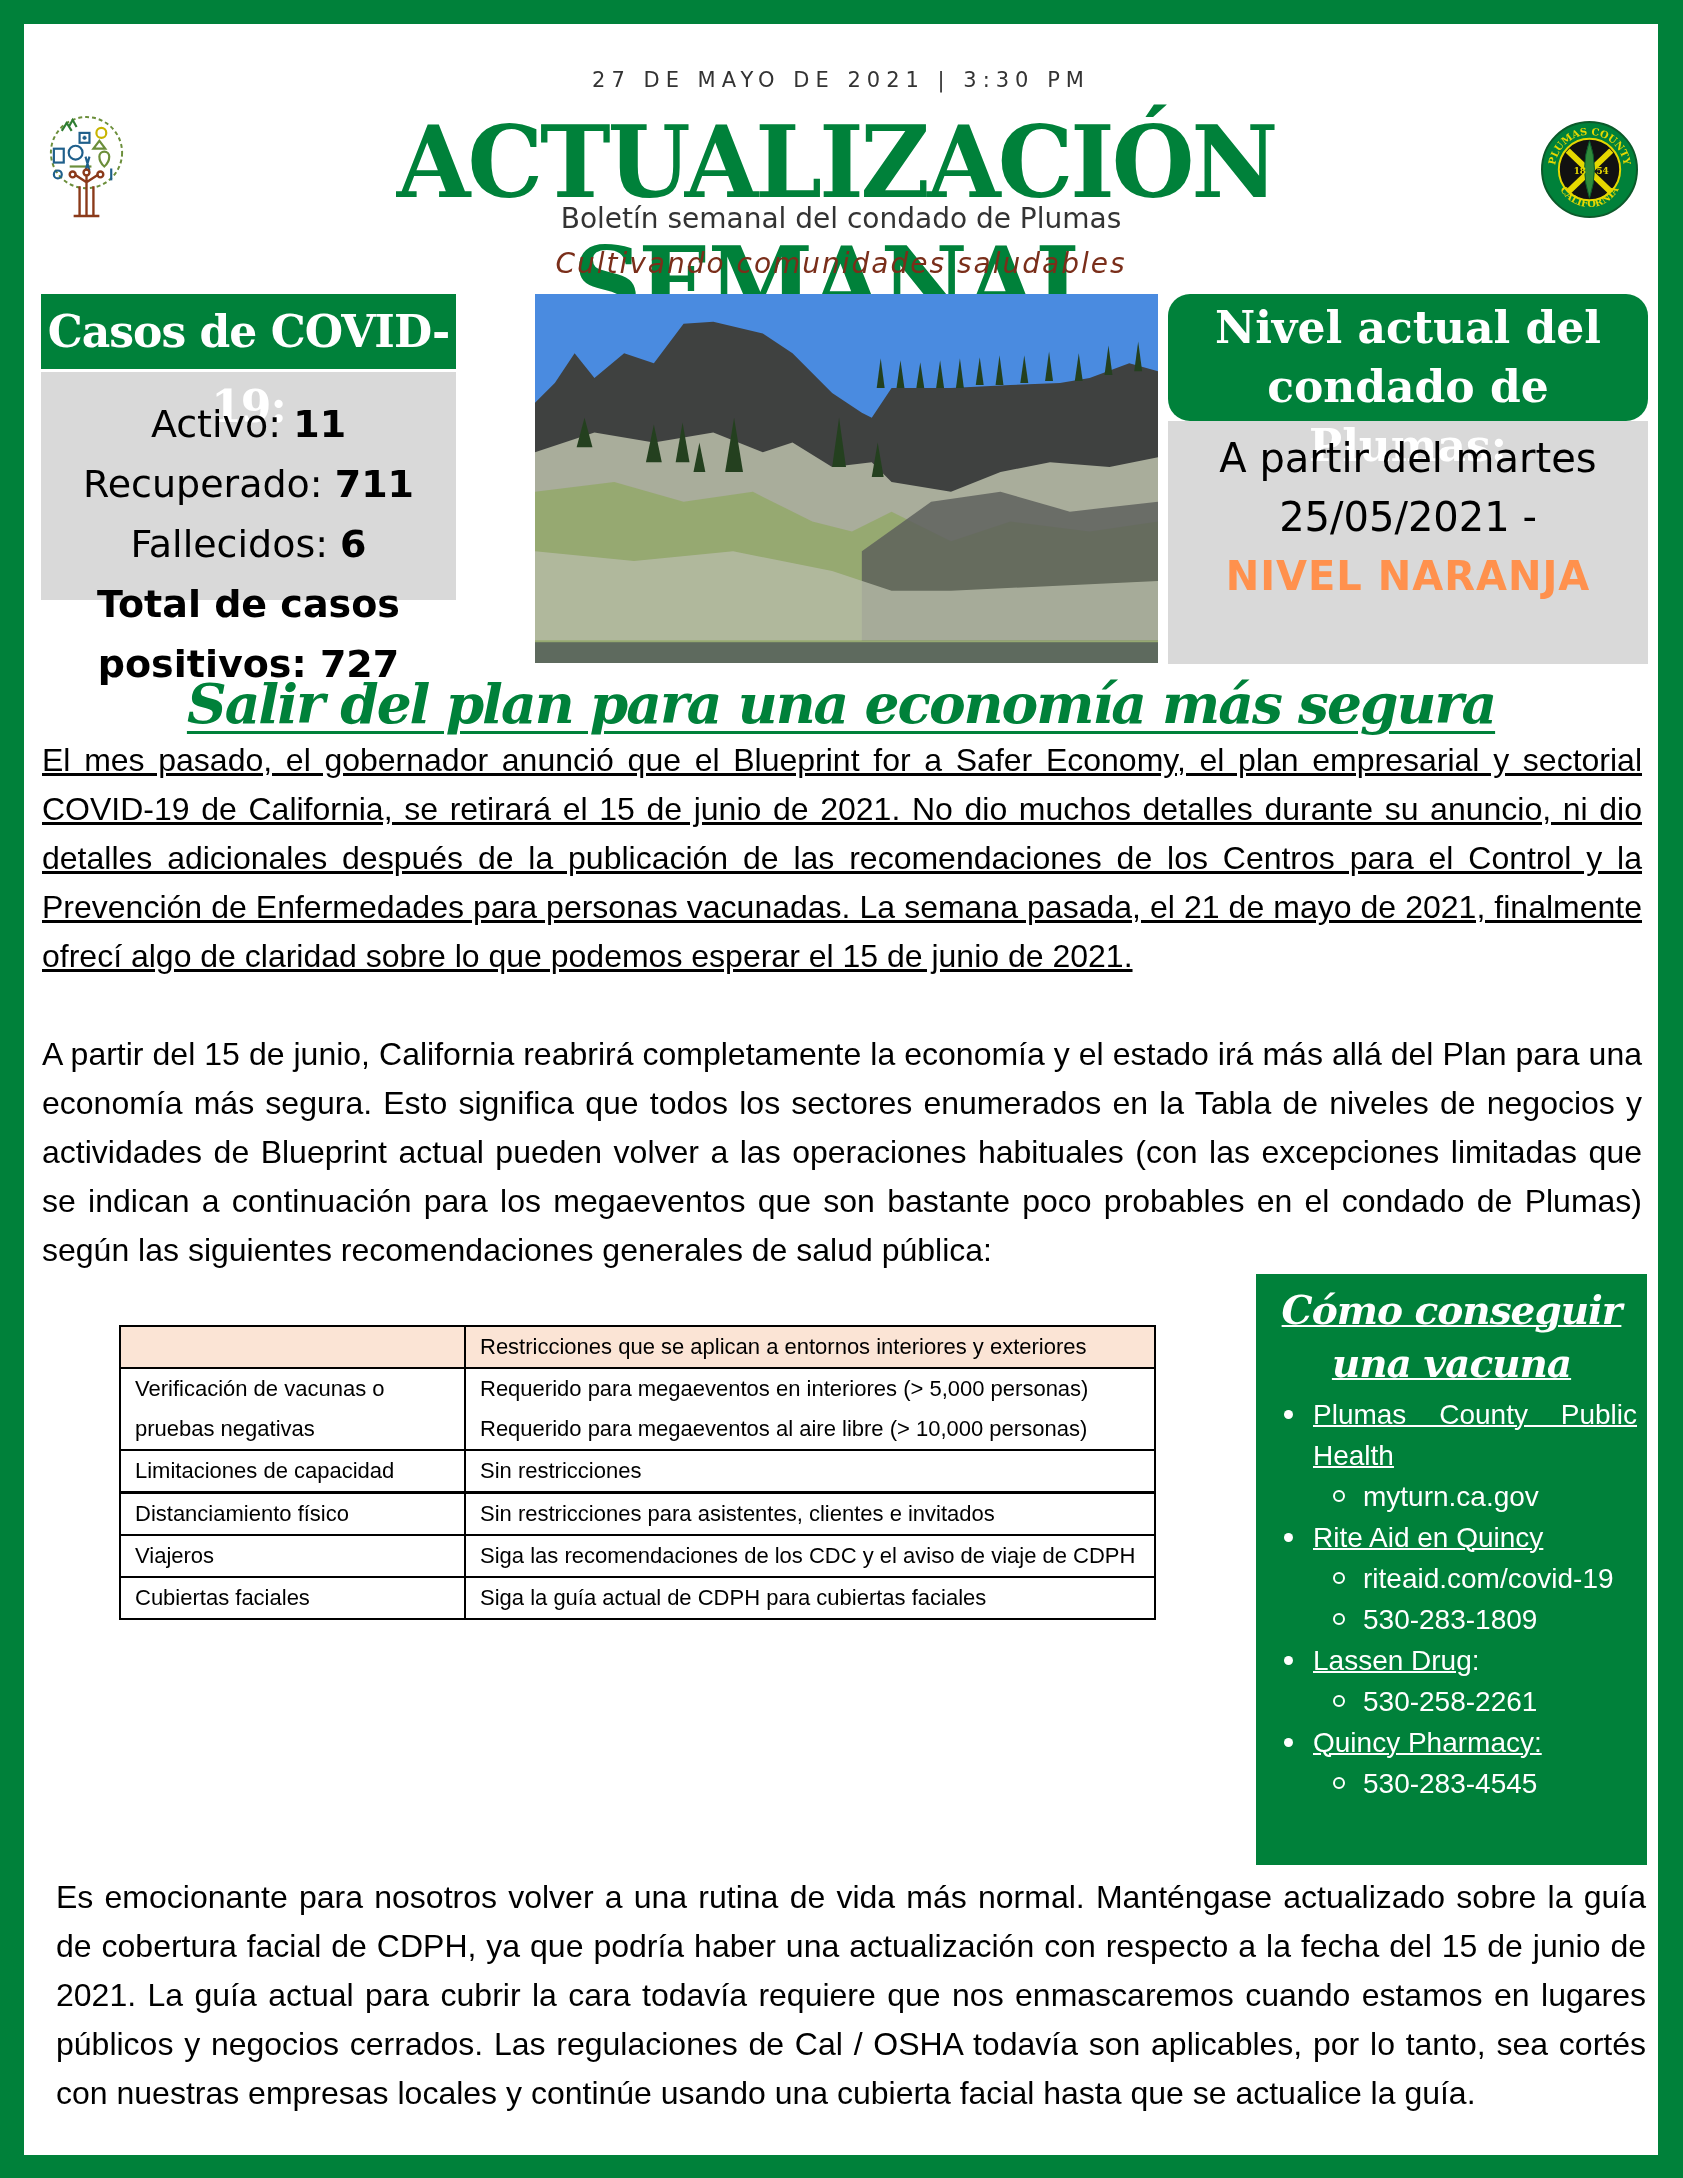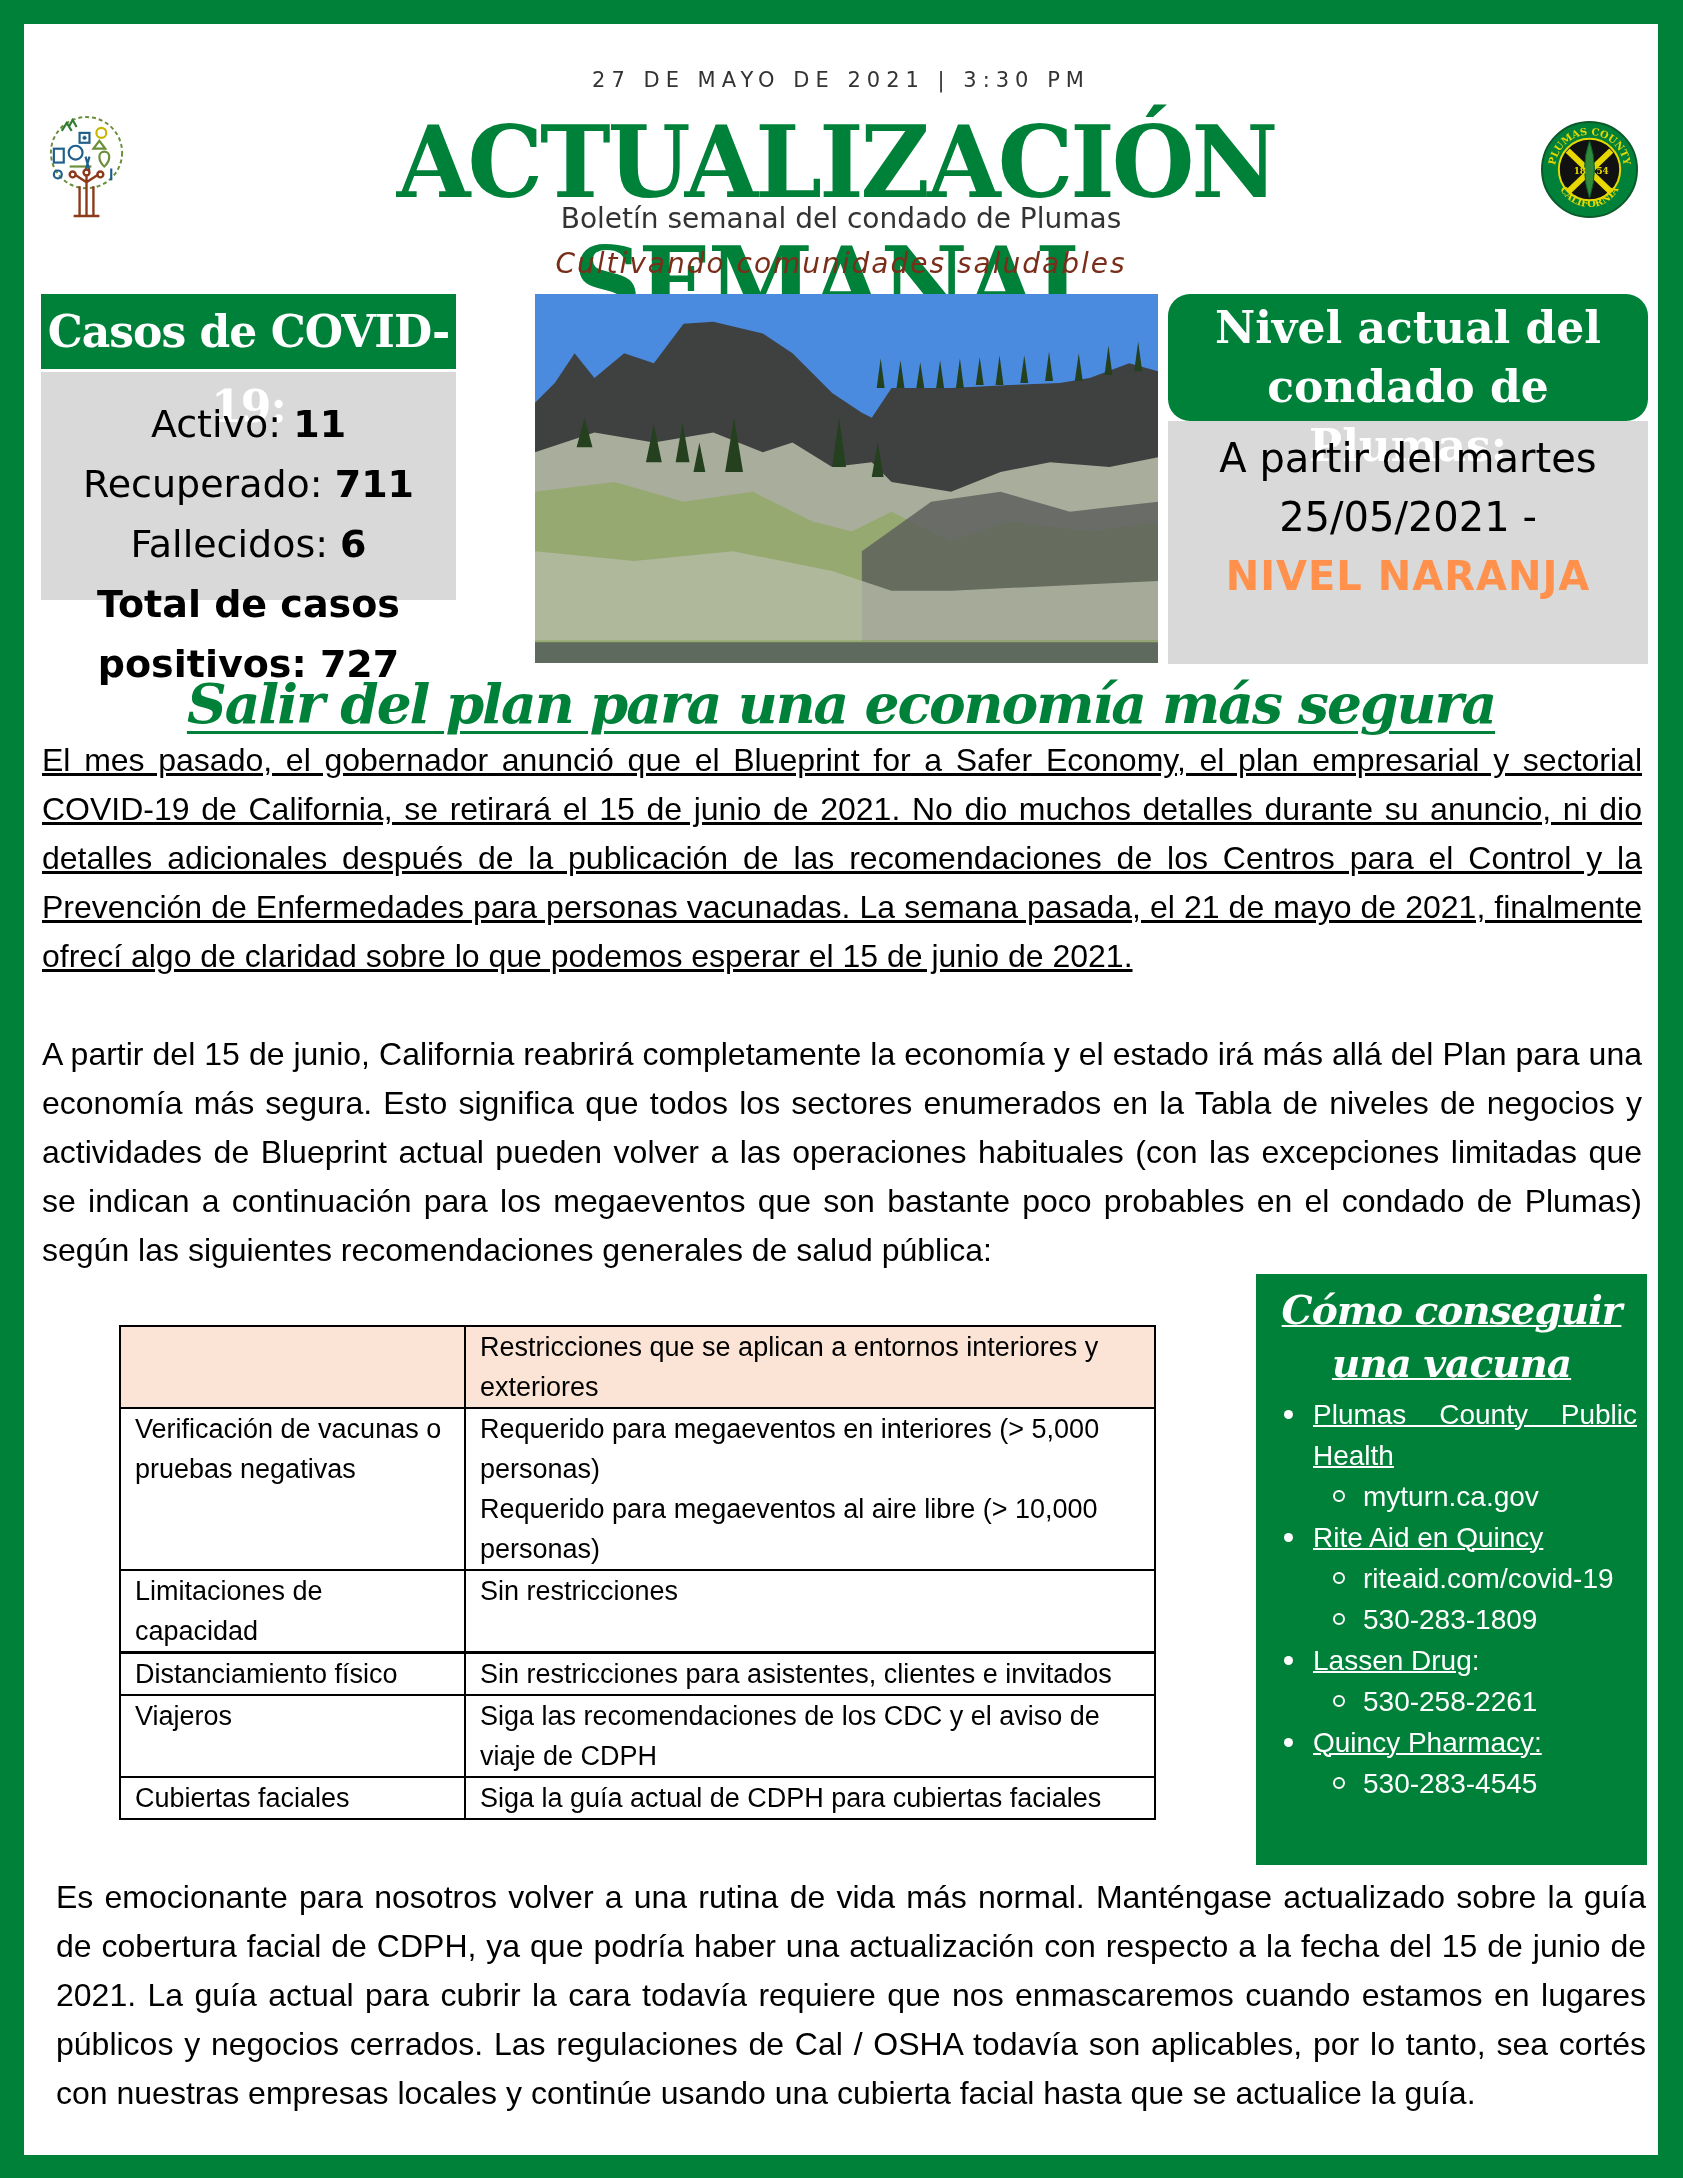--- a/index.html
+++ b/index.html
@@ -27,21 +27,21 @@
   .level .box-body { height:243px; font-size:40px; line-height:59px; padding-top:8px; box-sizing:border-box; }
   .level .orange { color:#ff914d; font-weight:bold; letter-spacing:1px; }
 
   .section-title { left:0; width:1634px; top:647px; text-align:center; font-family:"DejaVu Serif", serif; font-style:italic; font-weight:bold; font-size:55px; color:#00813a; text-decoration:underline; text-decoration-thickness:3px; text-underline-offset:8px; letter-spacing:-2px; }
 
   .para { font-family:"Liberation Sans", sans-serif; font-size:32px; line-height:49px; color:#000; text-align:justify; }
   .p1 { left:18px; top:712px; width:1600px;text-decoration:underline; }
   .p2 { left:18px; top:1006px; width:1600px; }
   .p3 { left:32px; top:1849px; width:1590px; }
 
-  .vtable { left:95px; top:1301px; width:1037px; border-collapse:collapse; font-family:"Liberation Sans Narrow", "Liberation Sans", sans-serif; font-size:27px; line-height:40px; color:#000; }
+  .vtable { left:95px; top:1301px; width:1037px; border-collapse:collapse; font-family:"Liberation Sans Narrow", "Liberation Sans", sans-serif; font-size:22px; line-height:40px; color:#000; }
   .vtable td { border:2px solid #000; vertical-align:top; padding:0 14px; }
   .vtable td.c1 { width:315px; }
   .vtable tr.head td { background:#fbe4d5; }
   .vtable tr.thick td { border-top:3px solid #000; }
   .cellline { display:block; }
 
   .vaccine { left:1232px; top:1250px; width:391px; height:591px; background:#00813a; color:#fff; }
   .vaccine .vt { text-align:center; font-family:"DejaVu Serif", serif; font-style:italic; font-weight:bold; font-size:39px; line-height:53px; text-decoration:underline; text-decoration-thickness:2px; margin-top:10px; letter-spacing:-1px; }
   .vaccine ul { list-style:none; margin:4px 0 0 0; padding:0; font-family:"Liberation Sans", sans-serif; font-size:28px; line-height:41px; }
   .vaccine li.l1 { position:relative; padding-left:57px; padding-right:10px; }

